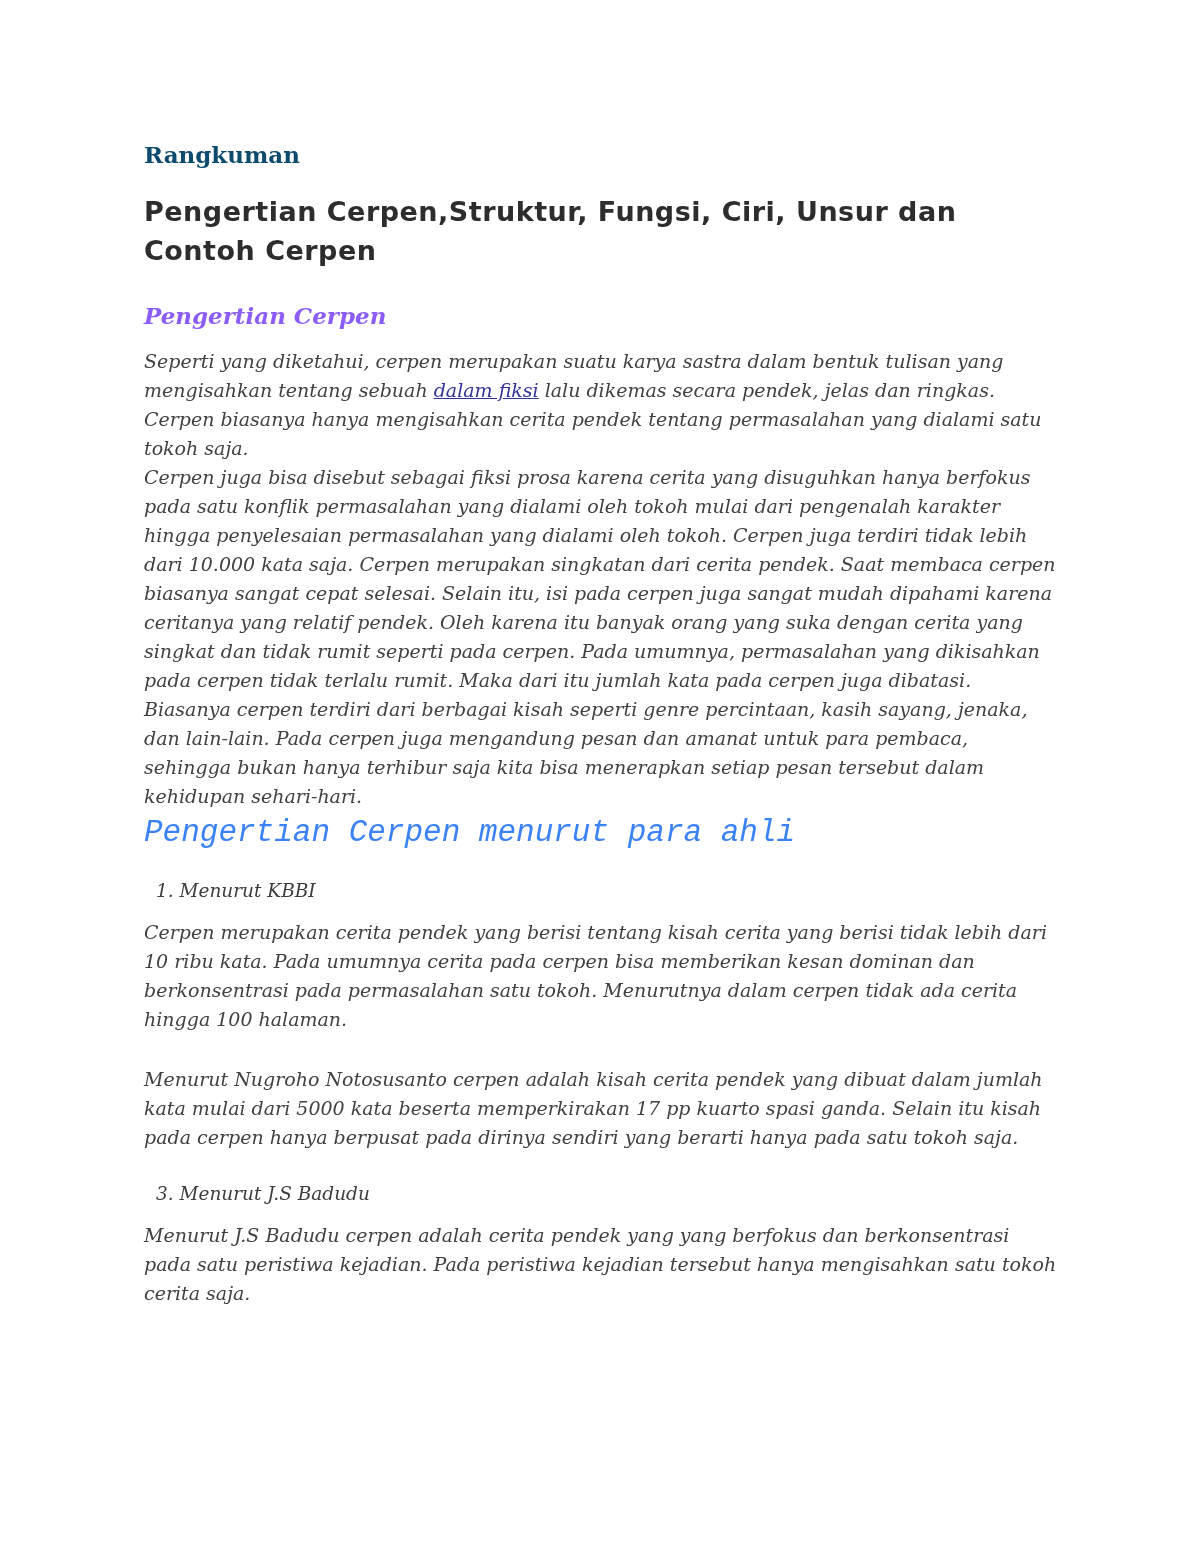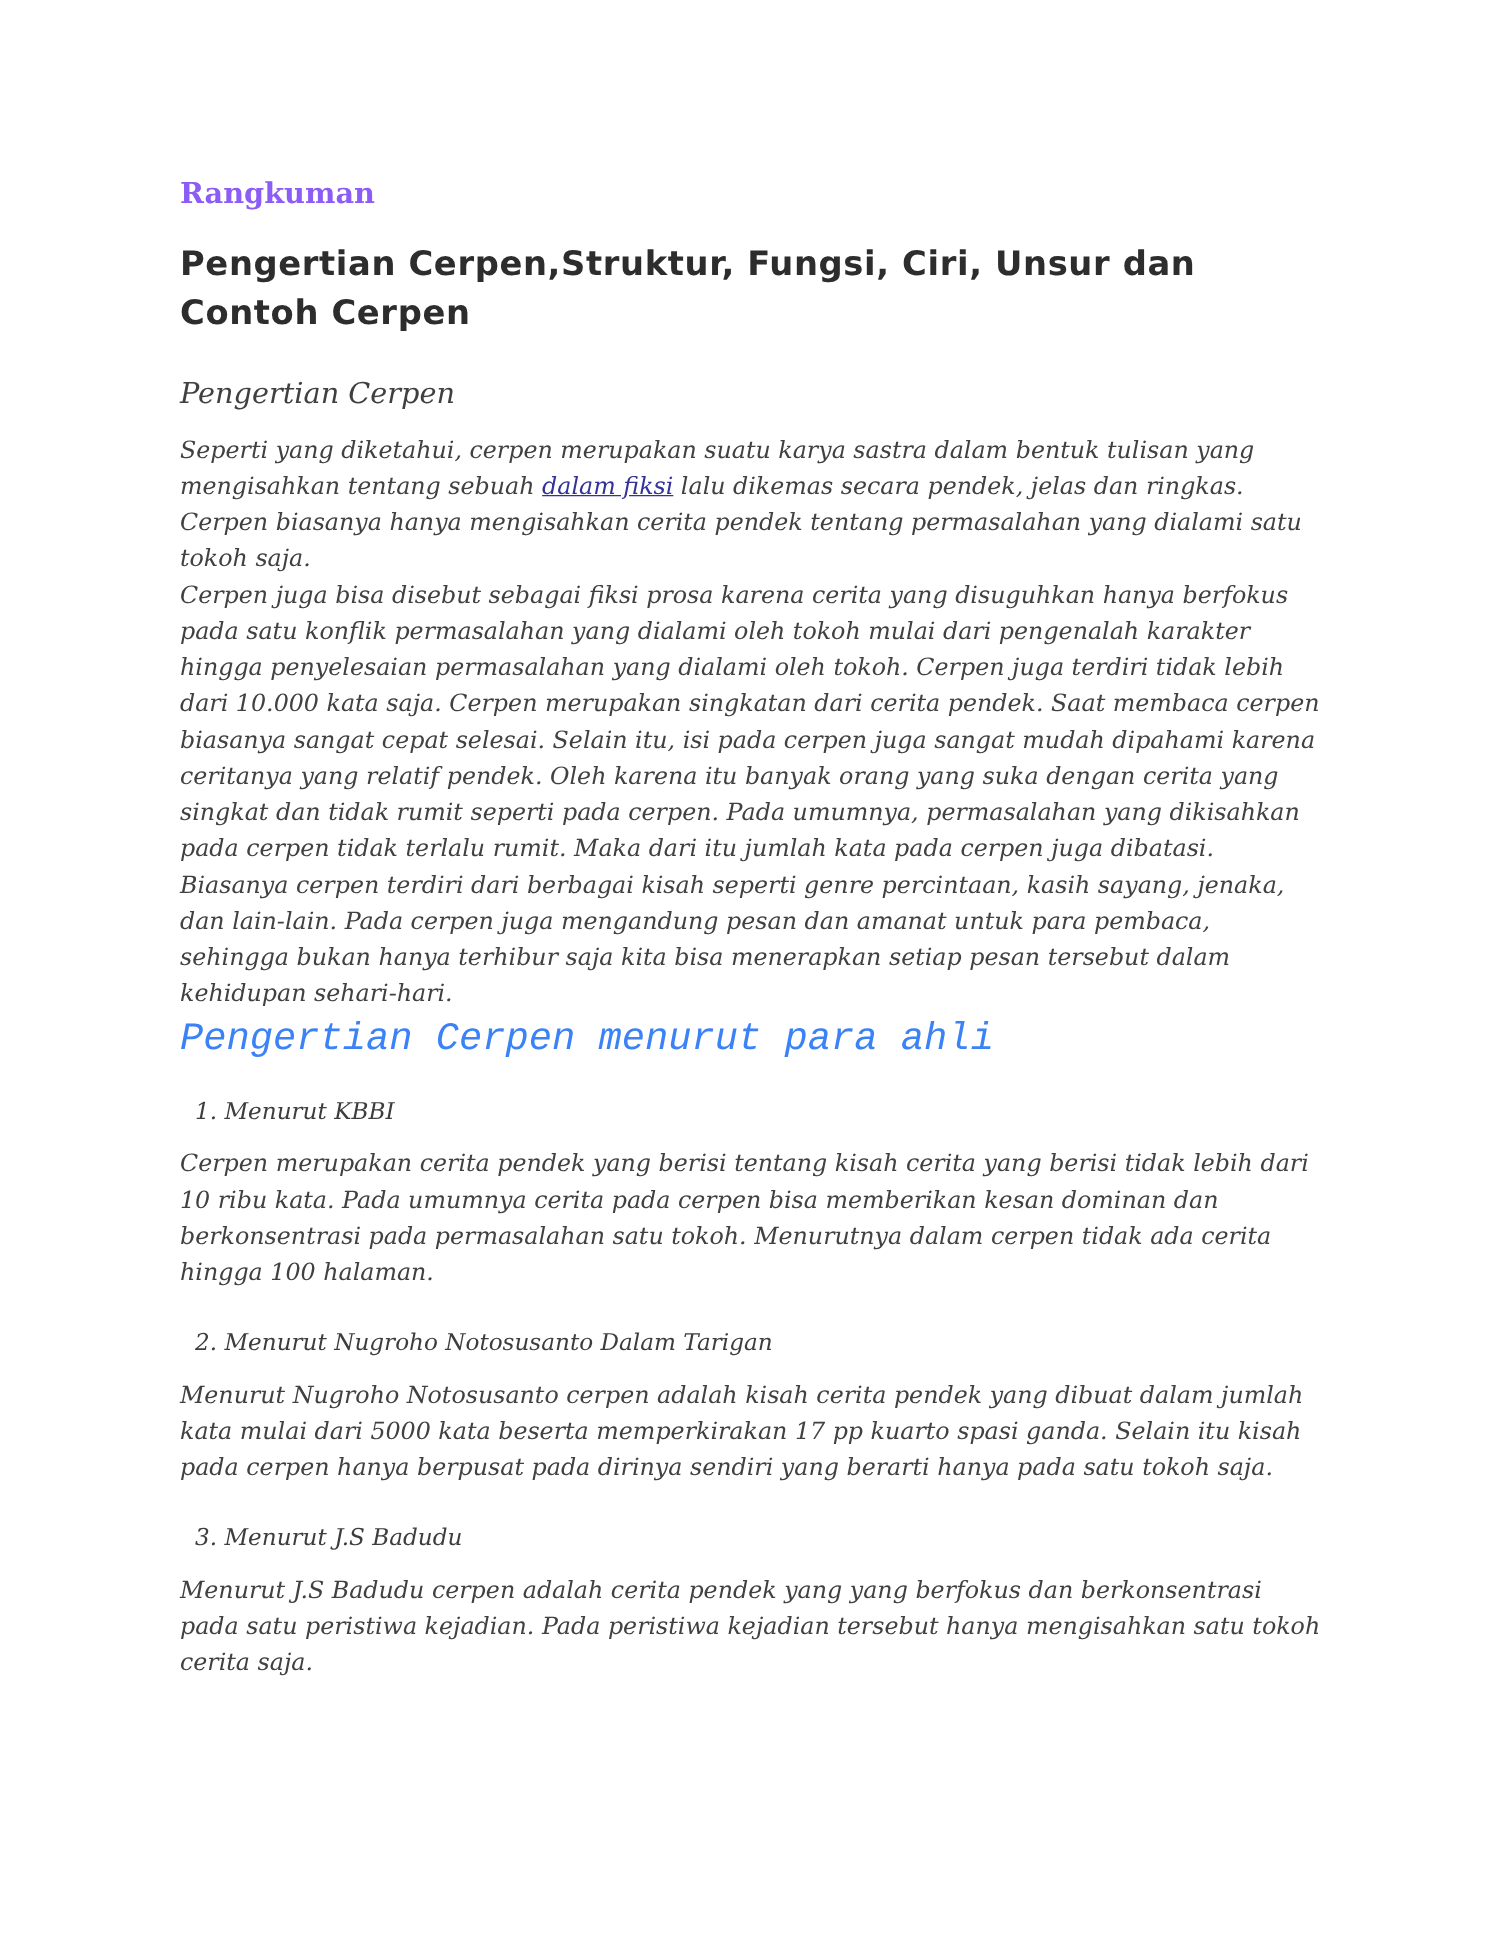--- a/index.html
+++ b/index.html
@@ -12,39 +12,39 @@
   .page {
     width: 1200px;
     height: 1553px;
     background: #ffffff;
     padding: 141px 142px 0 144px;
   }
   .doc-title {
     font-family: "DejaVu Serif", serif;
     font-weight: bold;
     font-size: 23px;
-    color: #8b5cf6;
+    color: #0c4a6e;
     margin: 0 0 24px 0;
   }
   .main-heading {
     font-family: "DejaVu Sans", "Liberation Sans", sans-serif;
     font-weight: bold;
     font-size: 27px;
     letter-spacing: 0.5px;
     line-height: 1.45;
     color: #2d2d2d;
     margin: 0 0 32px 0;
     max-width: 920px;
   }
   .sub-heading {
     font-family: "DejaVu Serif", serif;
     font-style: italic;
-    font-weight: normal;
+    font-weight: bold;
     font-size: 23px;
-    color: #404040;
+    color: #8b5cf6;
     margin: 16px 0 18px 0;
   }
   .body-text {
     font-family: "DejaVu Serif", serif;
     font-style: italic;
     font-size: 19px;
     line-height: 29px;
     color: #414141;
     max-width: 918px;
     margin: 0;
@@ -92,21 +92,20 @@
   <p class="body-text para-gap">Cerpen juga bisa disebut sebagai fiksi prosa karena cerita yang disuguhkan hanya berfokus pada satu konflik permasalahan yang dialami oleh tokoh mulai dari pengenalah karakter hingga penyelesaian permasalahan yang dialami oleh tokoh. Cerpen juga terdiri tidak lebih dari 10.000 kata saja. Cerpen merupakan singkatan dari cerita pendek. Saat membaca cerpen biasanya sangat cepat selesai. Selain itu, isi pada cerpen juga sangat mudah dipahami karena ceritanya yang relatif pendek. Oleh karena itu banyak orang yang suka dengan cerita yang singkat dan tidak rumit seperti pada cerpen. Pada umumnya, permasalahan yang dikisahkan pada cerpen tidak terlalu rumit. Maka dari itu jumlah kata pada cerpen juga dibatasi. Biasanya cerpen terdiri dari berbagai kisah seperti genre percintaan, kasih sayang, jenaka, dan lain-lain. Pada cerpen juga mengandung pesan dan amanat untuk para pembaca, sehingga bukan hanya terhibur saja kita bisa menerapkan setiap pesan tersebut dalam kehidupan sehari-hari.</p>
 
   <h2 class="ahli-heading">Pengertian Cerpen menurut para ahli</h2>
 
   <div>
     <h4 class="expert-label">1. Menurut KBBI</h4>
     <p class="body-text expert-text">Cerpen merupakan cerita pendek yang berisi tentang kisah cerita yang berisi tidak lebih dari 10 ribu kata. Pada umumnya cerita pada cerpen bisa memberikan kesan dominan dan berkonsentrasi pada permasalahan satu tokoh. Menurutnya dalam cerpen tidak ada cerita hingga 100 halaman.</p>
   </div>
 
   <div>
-    <h4 class="expert-label">2. Menurut Nugroho Notosusanto Dalam Tarigan</h4>
     <p class="body-text expert-text">Menurut Nugroho Notosusanto cerpen adalah kisah cerita pendek yang dibuat dalam jumlah kata mulai dari 5000 kata beserta memperkirakan 17 pp kuarto spasi ganda. Selain itu kisah pada cerpen hanya berpusat pada dirinya sendiri yang berarti hanya pada satu tokoh saja.</p>
   </div>
 
   <div>
     <h4 class="expert-label">3. Menurut J.S Badudu</h4>
     <p class="body-text expert-text">Menurut J.S Badudu cerpen adalah cerita pendek yang yang berfokus dan berkonsentrasi pada satu peristiwa kejadian. Pada peristiwa kejadian tersebut hanya mengisahkan satu tokoh cerita saja.</p>
   </div>
 
 </div>
 

